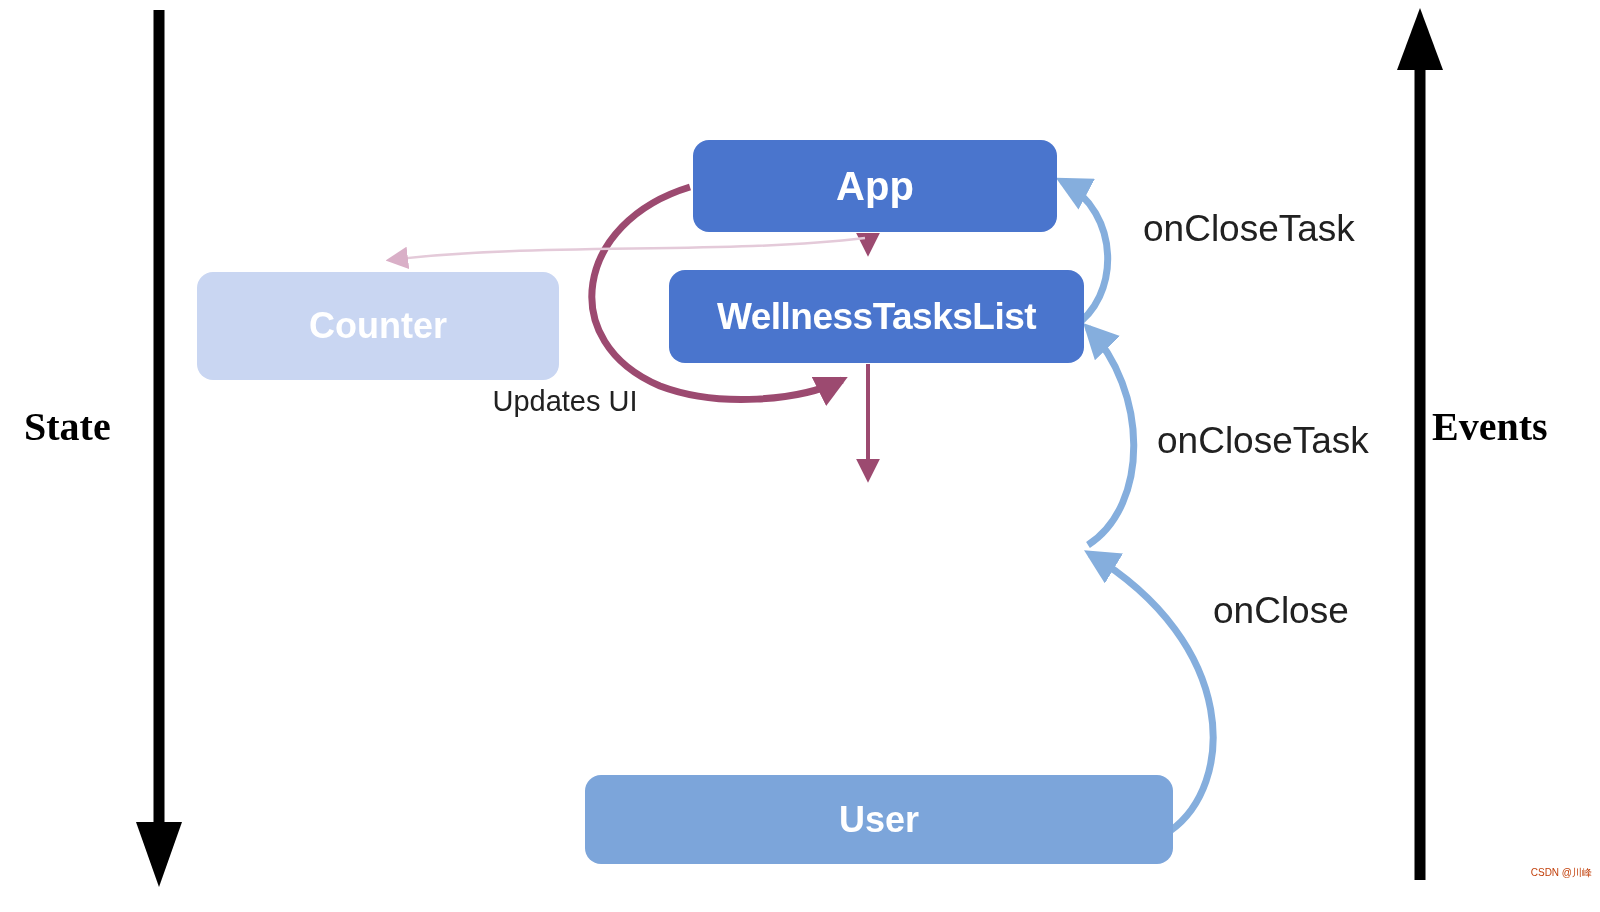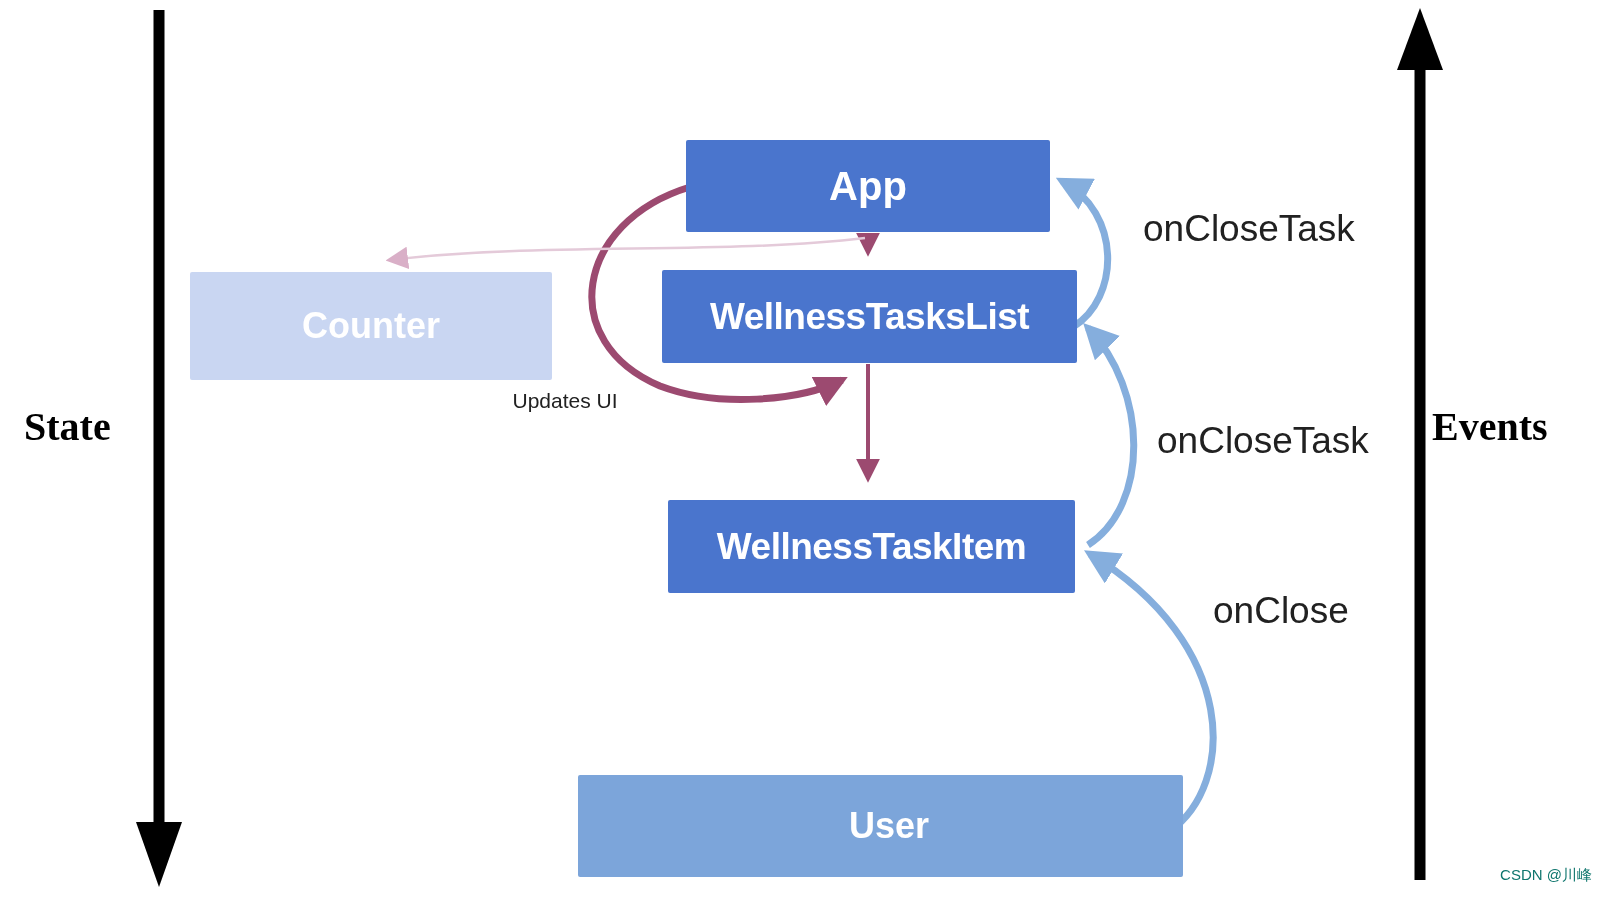--- a/index.html
+++ b/index.html
@@ -3,49 +3,49 @@
 <meta charset="utf-8">
 <style>
   html,body { margin:0; padding:0; background:#ffffff; }
   .canvas {
     position:relative; width:1600px; height:912px; overflow:hidden;
     background:#ffffff; font-family:"Liberation Sans", sans-serif;
   }
   .arrow-layer { position:absolute; left:0; top:0; width:1600px; height:912px; }
   .node {
     position:absolute; display:flex; align-items:center; justify-content:center;
-    border-radius:2px; color:#ffffff; font-weight:bold; text-align:center;
+    border-radius:16px; color:#ffffff; font-weight:bold; text-align:center;margin-left:7px;
   }
   .node-app        { left:686px;  top:140px; width:364px; height:92px; font-size:40px; }
   .node-counter    { left:190px;  top:272px; width:362px; height:108px; font-size:36px; }
   .node-tasks-list { left:662px;  top:270px; width:415px; height:93px; font-size:37px; letter-spacing:-0.5px; }
   .node-task-item  { left:668px;  top:500px; width:407px; height:93px; font-size:37px; letter-spacing:-0.5px; }
-  .node-user       { left:578px;  top:775px; width:588px; height:102px; font-size:36px;padding-left:17px; }
+  .node-user       { left:578px;  top:775px; width:588px; height:89px; font-size:36px; }
   .squiggle {
     text-decoration-style:wavy;
     text-decoration-color:#e08a94; text-decoration-thickness:1px;
     text-underline-offset:8px;
   }
   .edge-label {
     position:absolute; font-size:37px; color:#212121; white-space:nowrap;
   }
   .lbl-onclosetask-top { left:1143px; top:208px; }
   .lbl-onclosetask-mid { left:1157px; top:420px; }
   .lbl-onclose         { left:1213px; top:590px; }
   .lbl-updates {
     position:absolute; left:420px; top:382px; width:290px;
-    font-size:21px; line-height:38px; color:#212121; text-align:center;
+    font-size:29px; line-height:38px; color:#212121; text-align:center;
   }
   .side-label {
     position:absolute; font-size:40px; font-weight:bold; color:#000000; white-space:nowrap;font-family:Liberation Serif, serif;
   }
   .lbl-state  { left:24px;   top:403px; }
   .lbl-events { left:1432px; top:403px; }
   .watermark {
-    position:absolute; right:8px; top:866px; font-size:15px; color:#0f766e;
+    position:absolute; right:8px; top:866px; font-size:10px; color:#c2410c;
   }
 </style>
 </head>
 <body>
 
 <div class="canvas">
 
   <svg class="arrow-layer" width="1600" height="912" viewBox="0 0 1600 912" xmlns="http://www.w3.org/2000/svg">
     <defs>
       <marker id="headMaroonSmall" viewBox="0 0 10 10" refX="8" refY="5" markerWidth="6" markerHeight="6" orient="auto">
@@ -92,23 +92,20 @@
   </div>
 
   <div class="node node-counter" style="background: rgb(201, 214, 242);">
     <span>Counter</span>
   </div>
 
   <div class="node node-tasks-list" style="background: rgb(74, 117, 205);">
     <span class="squiggle">WellnessTasksList</span>
   </div>
 
-  <div class="node node-task-item" style="background: rgb(74, 117, 205);">
-    <span class="squiggle">WellnessTaskItem</span>
-  </div>
 
   <div class="node node-user" style="background: rgb(124, 165, 218);">
     <span>User</span>
   </div>
 
   <div class="edge-label lbl-onclosetask-top">onCloseTask</div>
 
   <div class="edge-label lbl-onclosetask-mid">onCloseTask</div>
 
   <div class="edge-label lbl-onclose">onClose</div>

